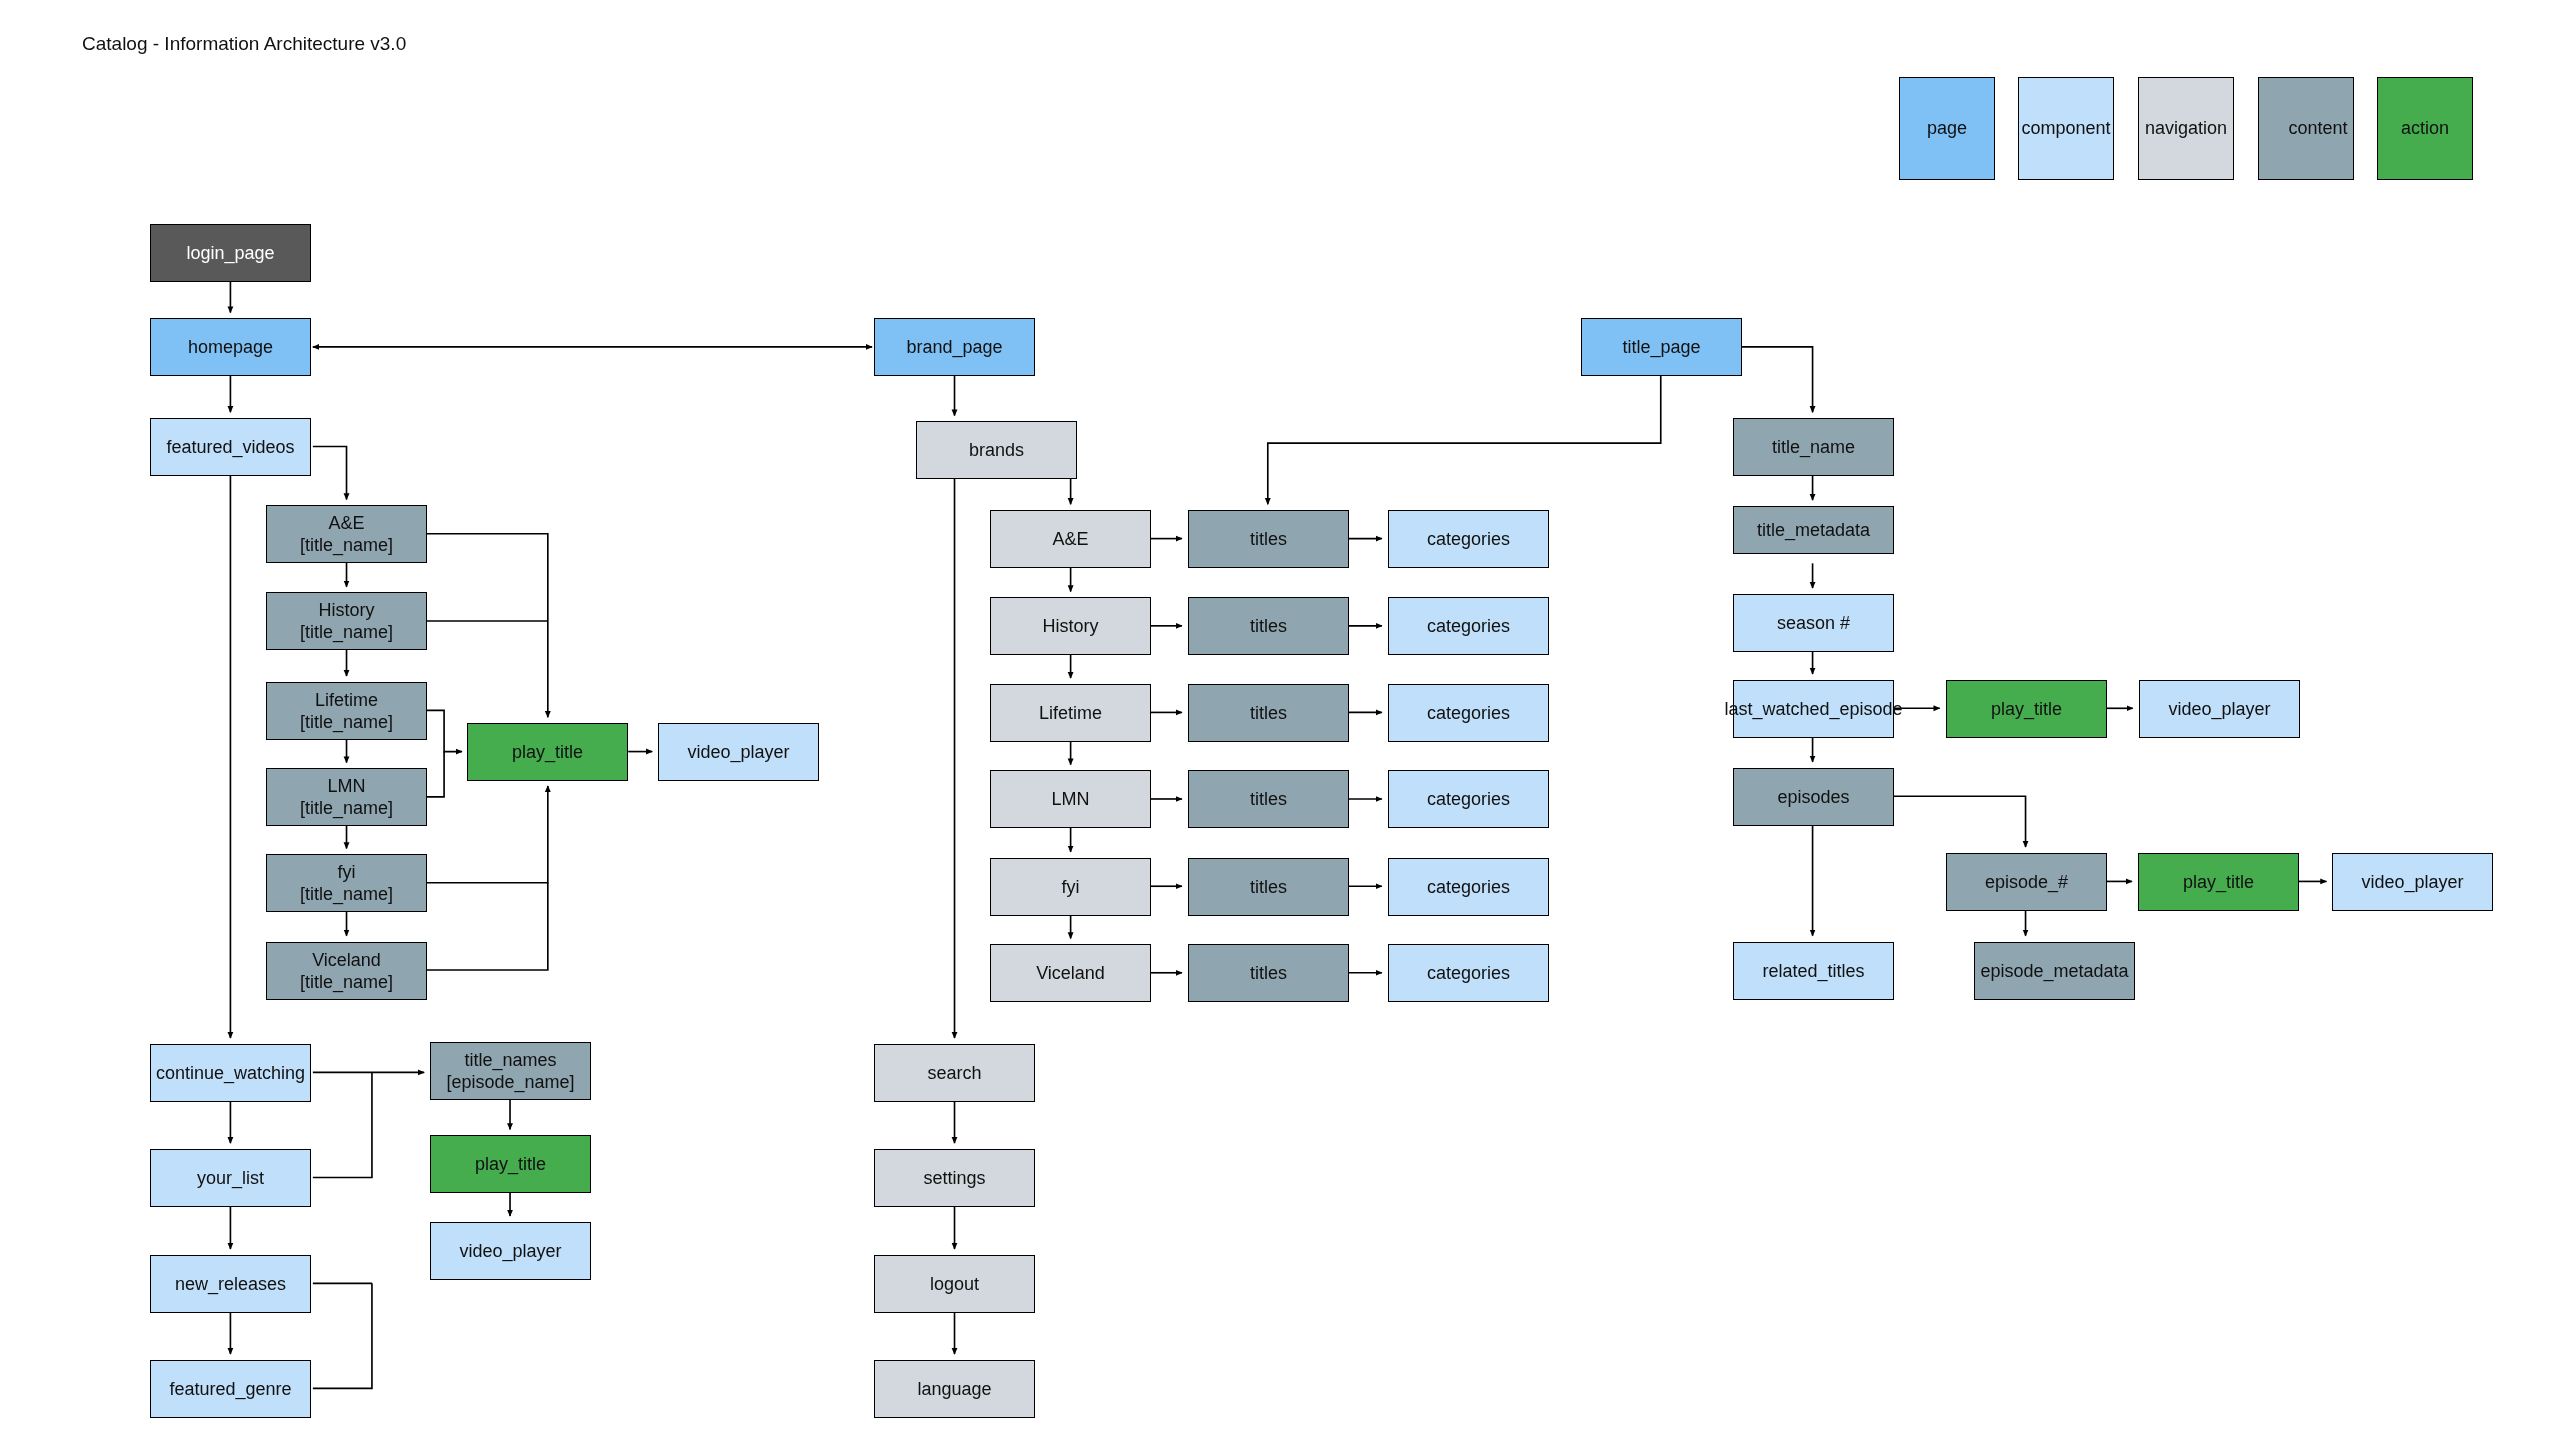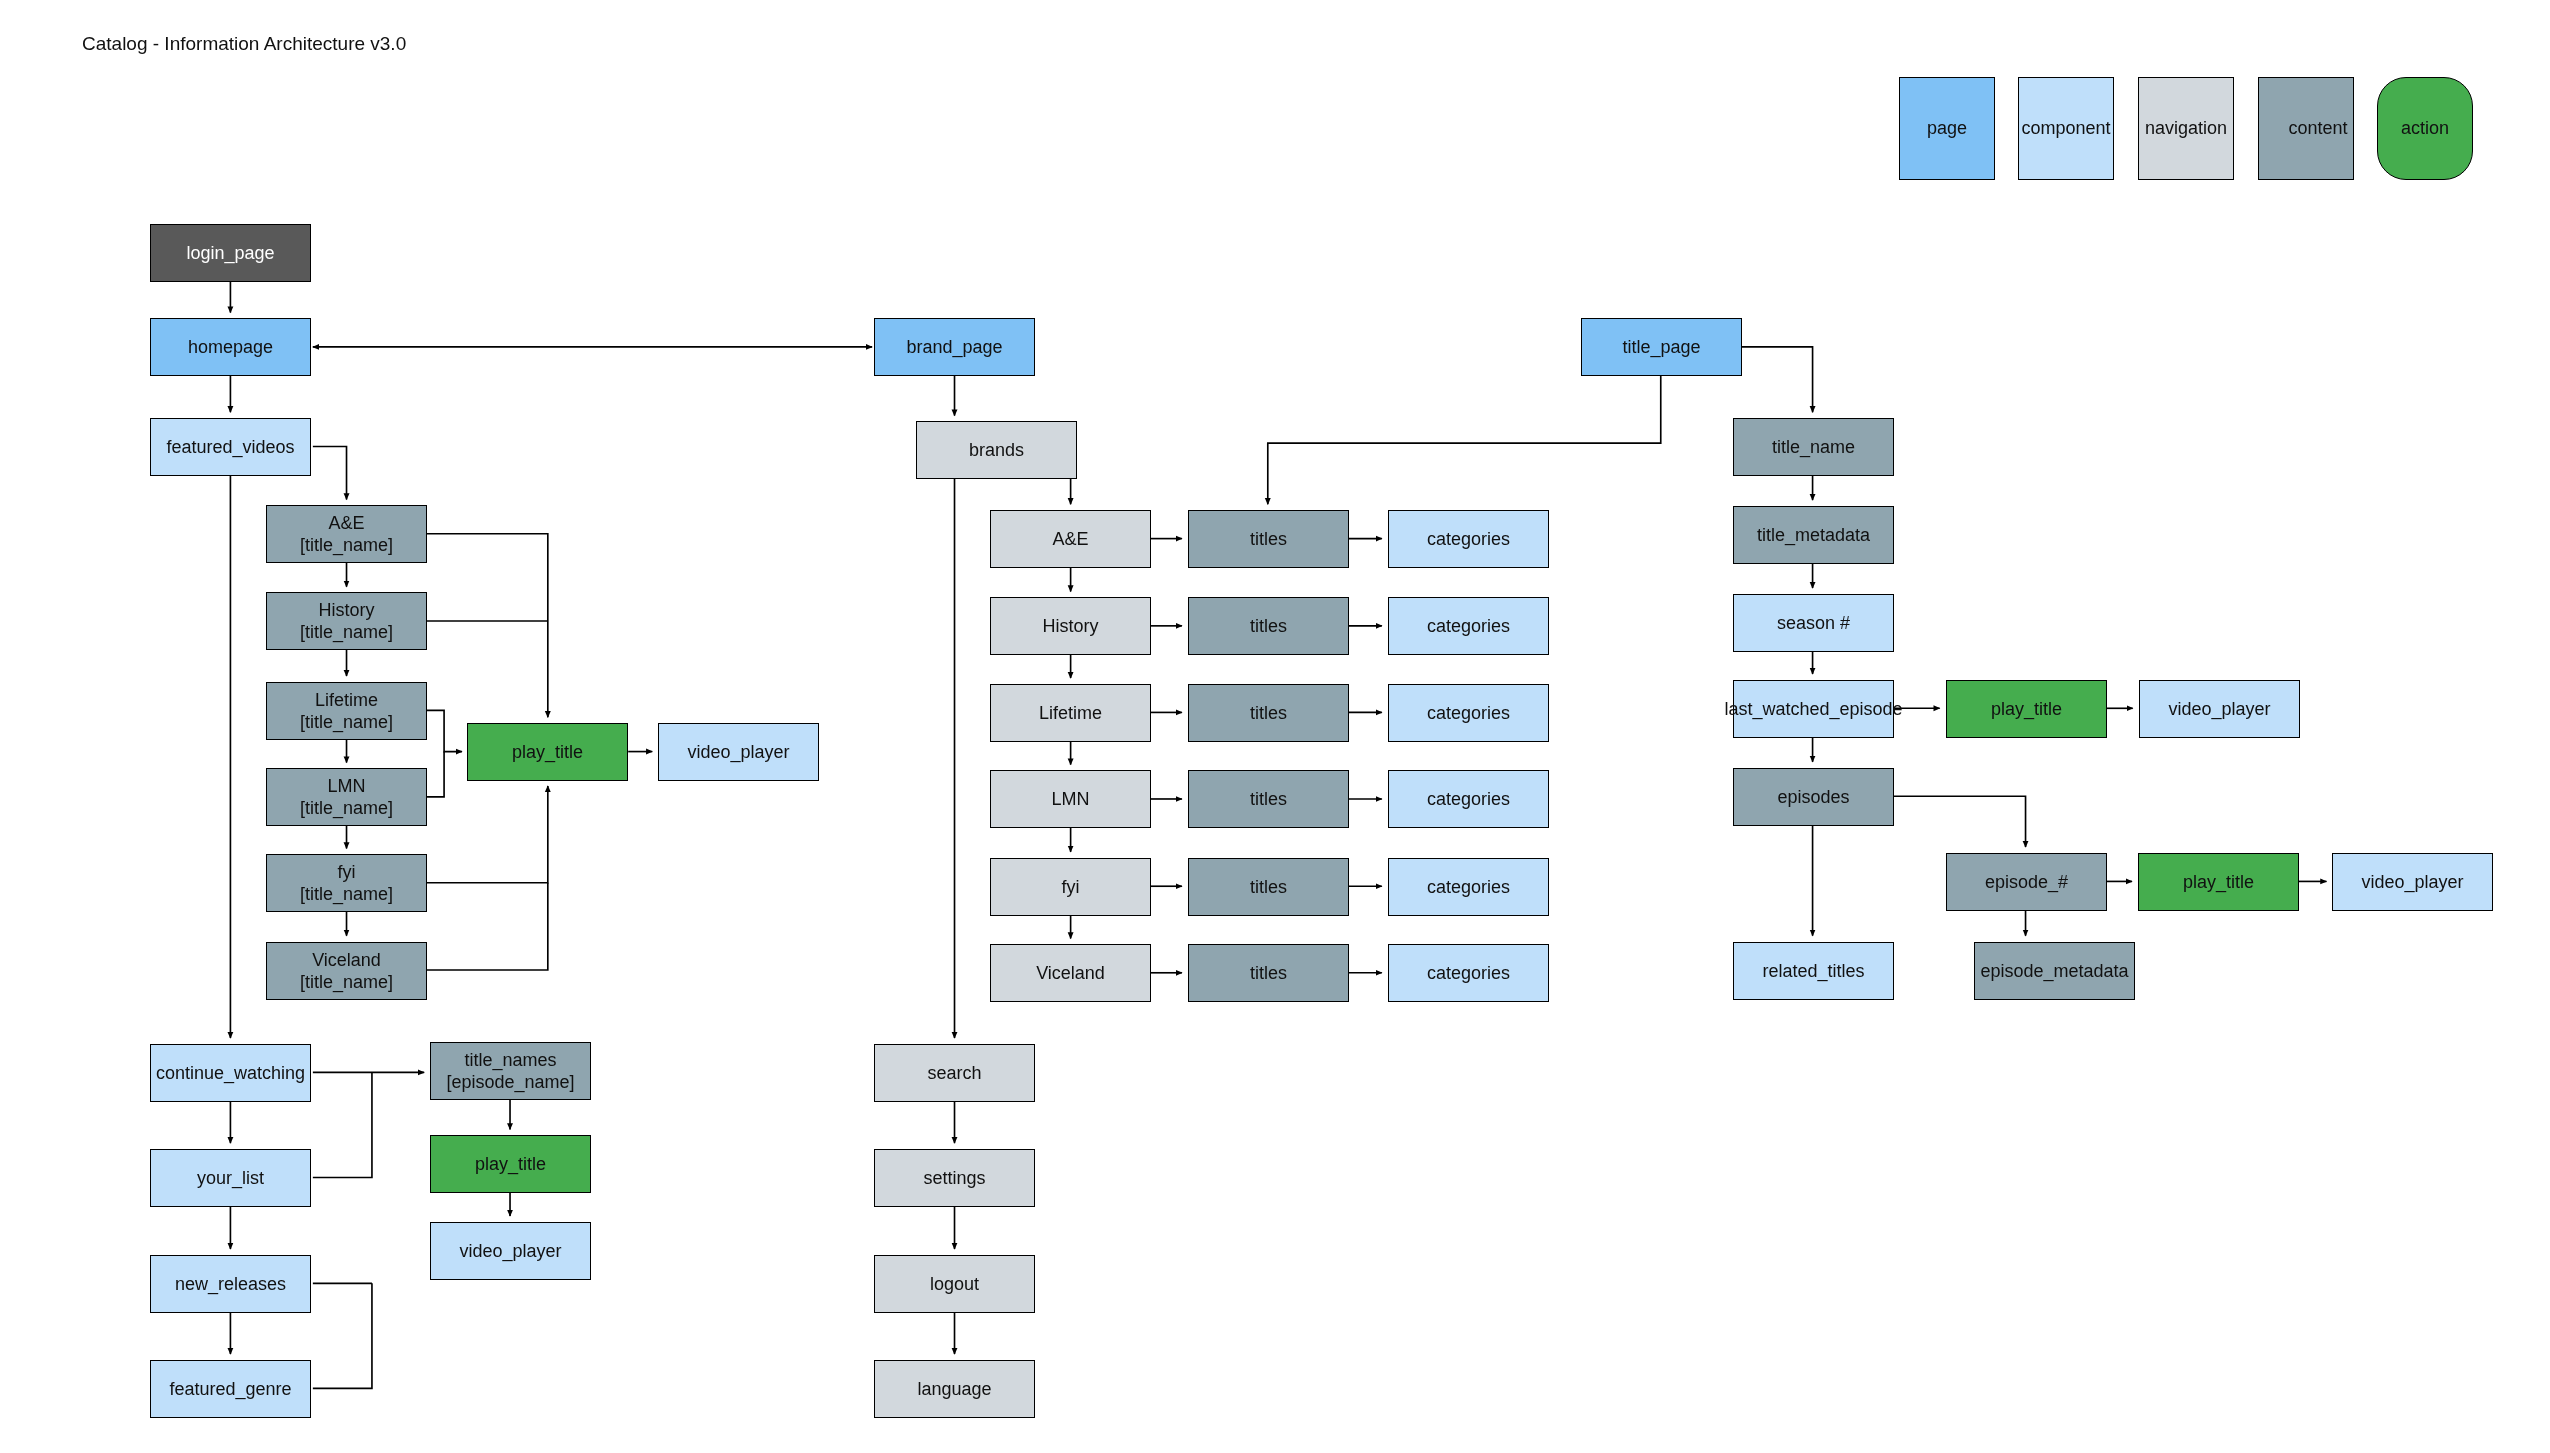--- a/index.html
+++ b/index.html
@@ -36,21 +36,21 @@
       </div>
       <div class="key-swatch" style="left: 2018px; top: 77px; background: rgb(191, 223, 250);">
         <span>component</span>
       </div>
       <div class="key-swatch" style="left: 2138px; top: 77px; background: rgb(210, 216, 221);">
         <span>navigation</span>
       </div>
       <div class="key-swatch" style="left: 2258px; top: 77px; background: rgb(143, 165, 175); padding-left: 24px;">
         <span>content</span>
       </div>
-      <div class="key-swatch" style="left: 2377px; top: 77px; background: rgb(69, 173, 78); border-radius: 29px;">
+      <div class="key-swatch" style="left: 2377px; top: 77px; background: rgb(69, 173, 78);">
         <span>action</span>
       </div>
     </div>
 
   <svg id="wires" viewBox="0 0 3711 2115" xmlns="http://www.w3.org/2000/svg">
     <defs>
       <marker id="ah" markerWidth="11" markerHeight="11" refX="9" refY="5.5" orient="auto" markerUnits="userSpaceOnUse">
         <path d="M0,1.2 L10,5.5 L0,9.8 z" fill="#000"></path>
       </marker>
       <marker id="ah-start" markerWidth="11" markerHeight="11" refX="2" refY="5.5" orient="auto" markerUnits="userSpaceOnUse">
@@ -249,21 +249,21 @@
       </div>
       <div class="node t-navigation" style="left: 874px; top: 1360px; width: 161px; height: 58px;">
         <div><span>language</span></div>
       </div>
       <div class="node t-page" style="left: 1581px; top: 318px; width: 161px; height: 58px;">
         <div><span>title_page</span></div>
       </div>
       <div class="node t-content" style="left: 1733px; top: 418px; width: 161px; height: 58px;">
         <div><span>title_name</span></div>
       </div>
-      <div class="node t-content" style="left: 1733px; top: 506px; width: 161px; height: 58px;">
+      <div class="node t-content" style="left: 1733px; top: 506px; width: 161px; height: 48px;">
         <div><span>title_metadata</span></div>
       </div>
       <div class="node t-component" style="left: 1733px; top: 594px; width: 161px; height: 58px;">
         <div><span>season #</span></div>
       </div>
       <div class="node t-component" style="left: 1733px; top: 680px; width: 161px; height: 58px;">
         <div><span>last_watched_episode</span></div>
       </div>
       <div class="node t-action" style="left: 1946px; top: 680px; width: 161px; height: 58px;">
         <div><span>play_title</span></div>

